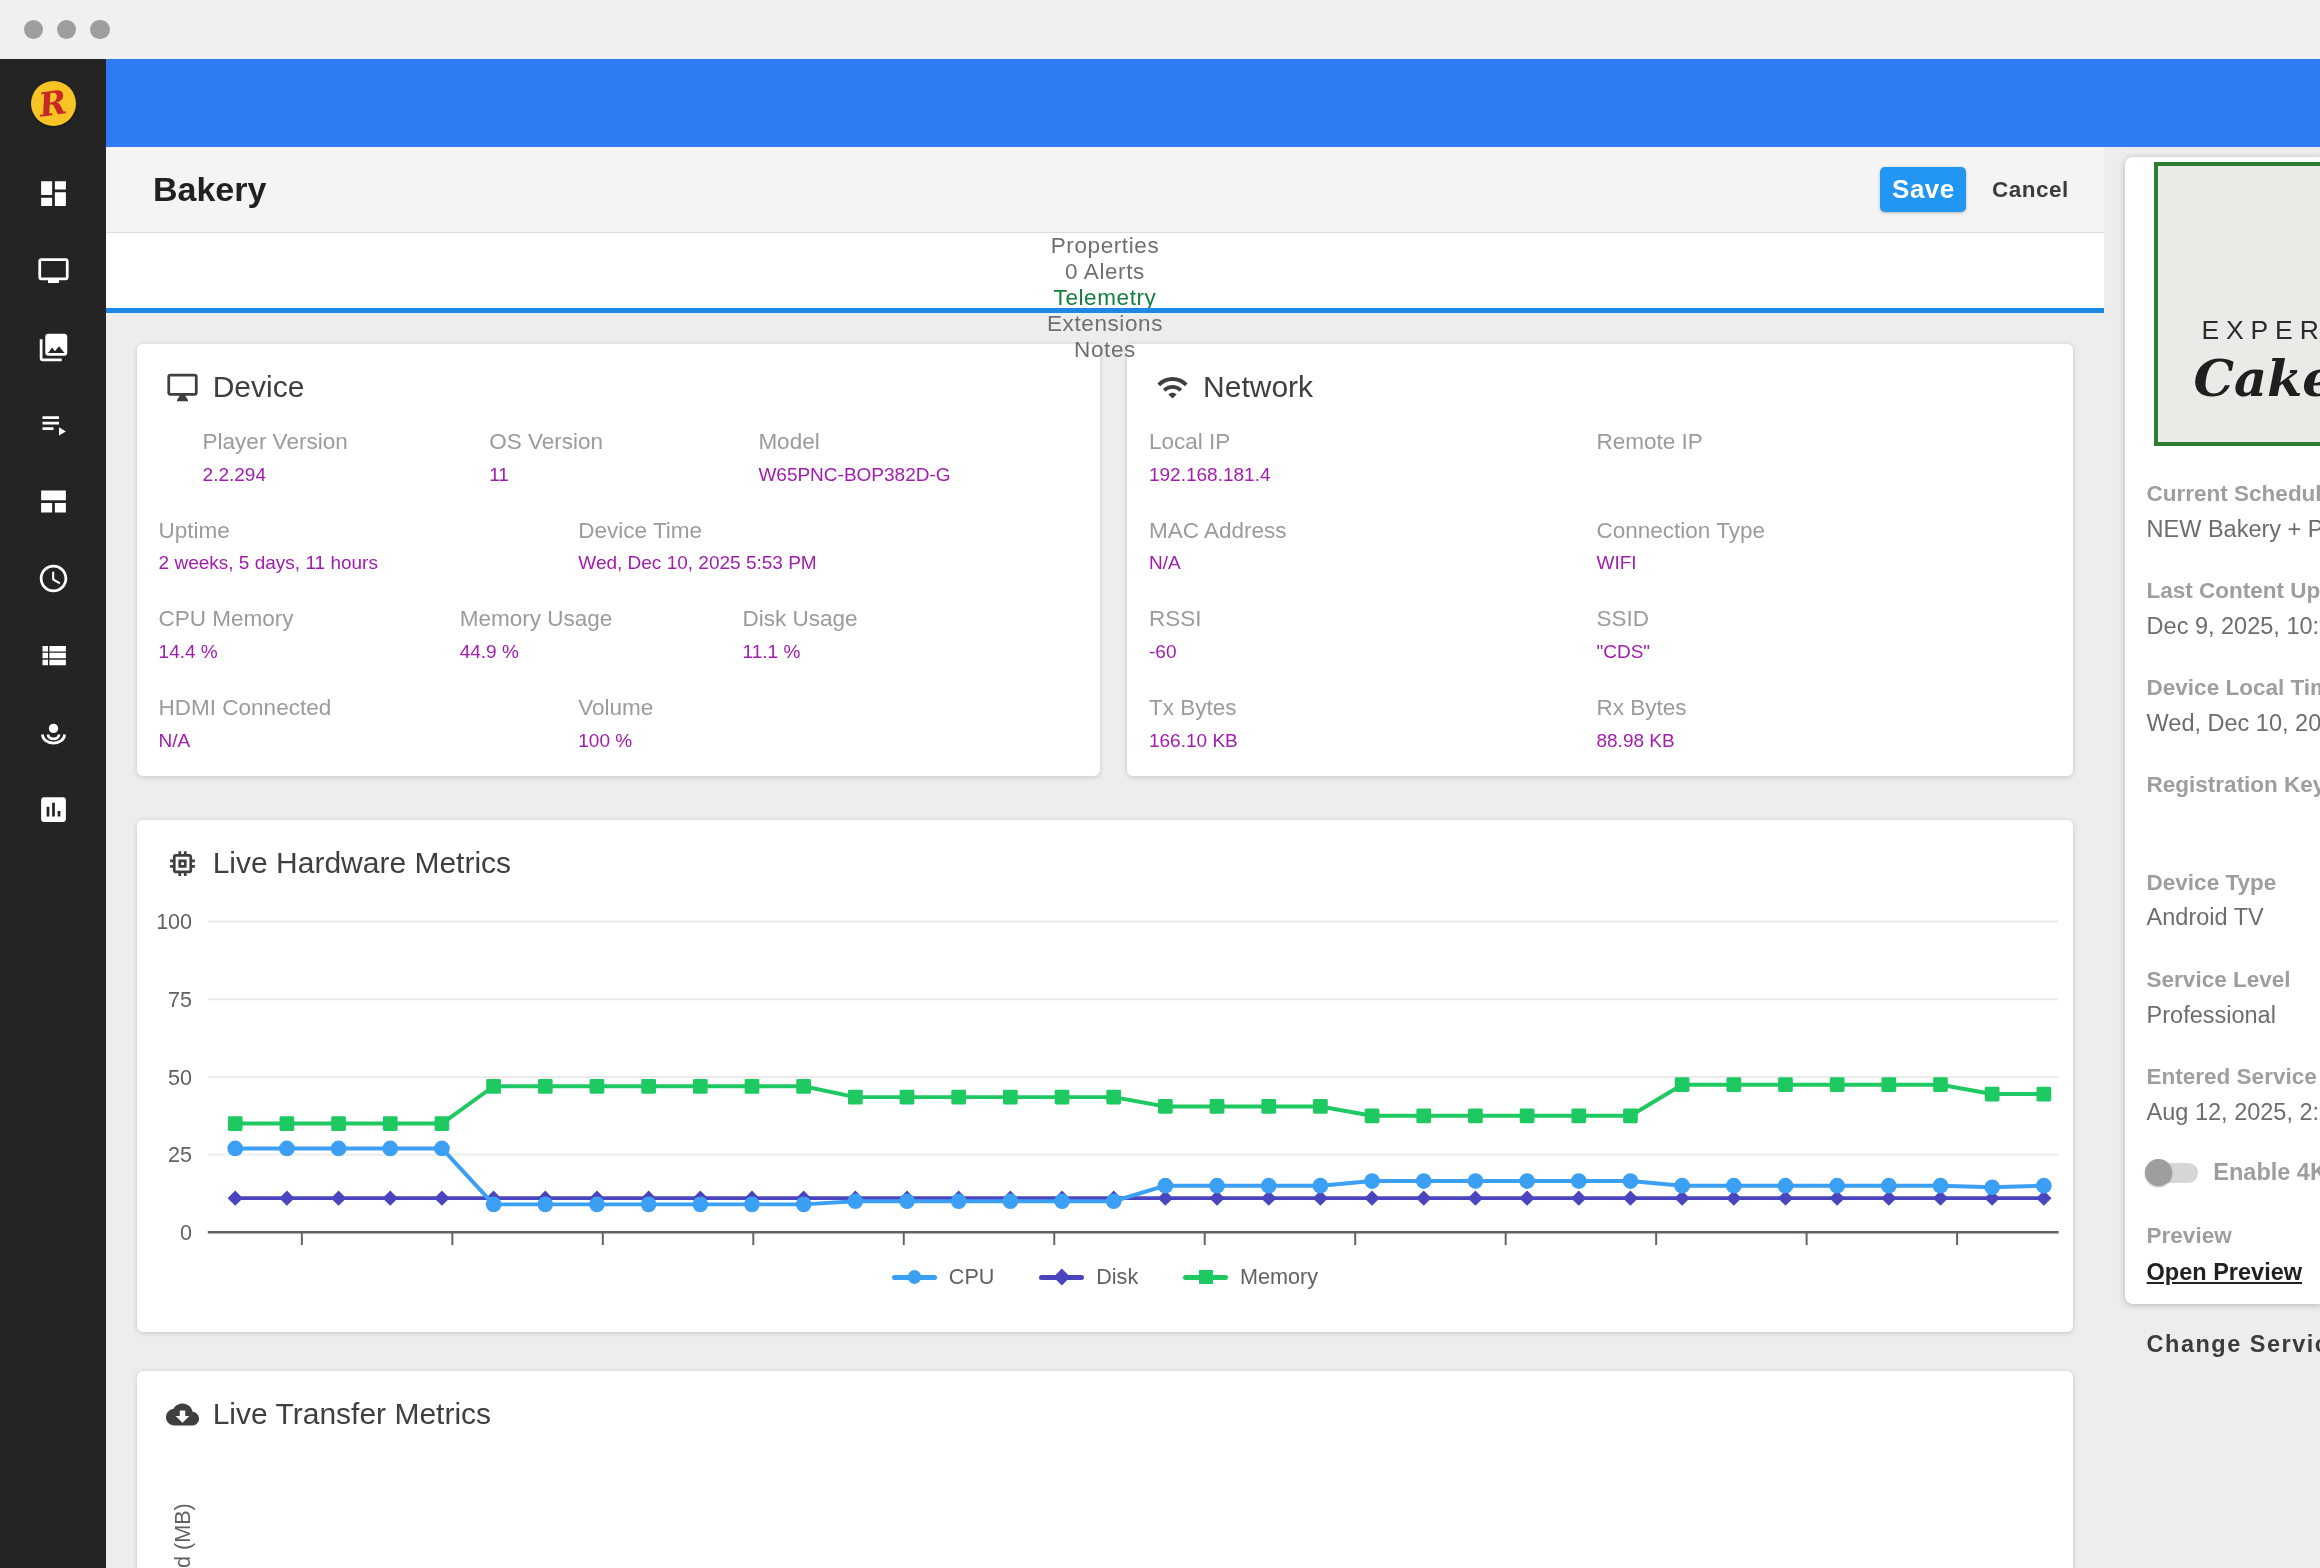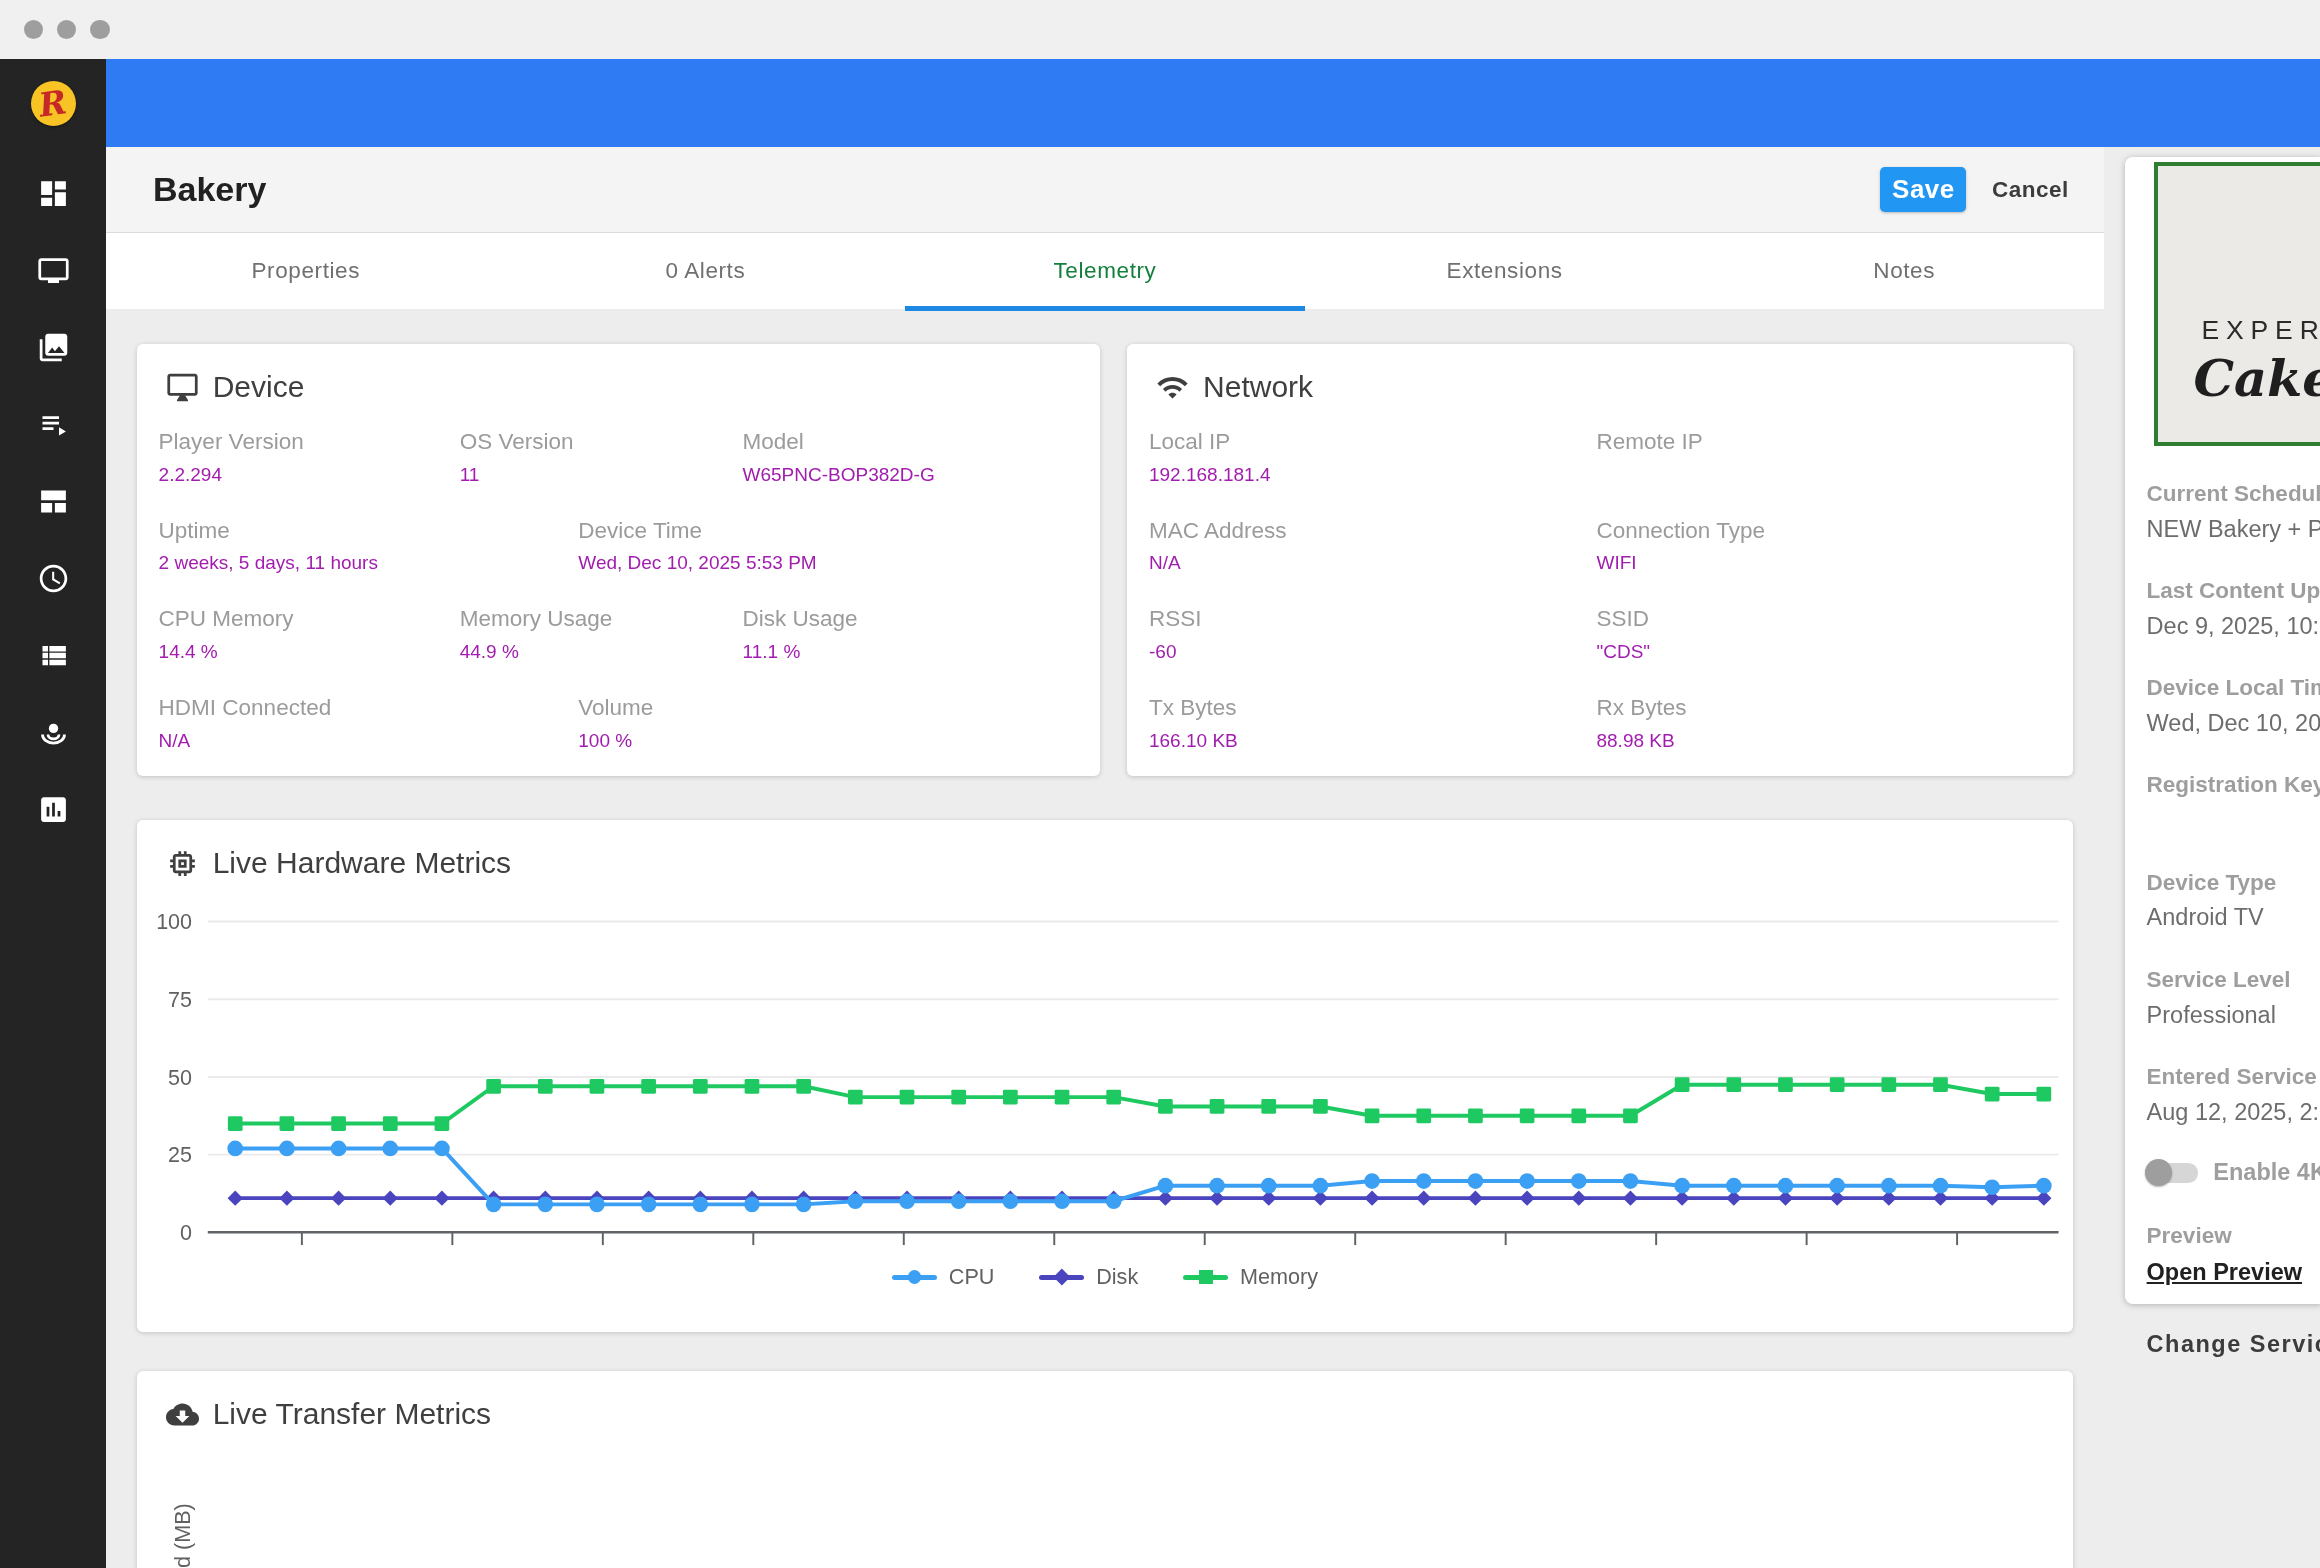--- a/index.html
+++ b/index.html
@@ -31,21 +31,21 @@
   .page-header { height:86px; background:#f4f4f4; border-bottom:1px solid #dcdcdc;
     display:flex; align-items:center; justify-content:space-between; padding:0 15.7px 0 47px; }
   .page-title { font-size:34px; font-weight:bold; color:#212121; }
   .header-actions { display:flex; align-items:center; }
   .btn-save { background:#2196f3; color:#fff; border:none; border-radius:4.9px; width:86px; height:45px;
     font-size:26px; font-weight:bold; font-family:inherit; letter-spacing:0.5px; cursor:pointer;
     box-shadow:0 1px 2.9px rgba(0,0,0,.25); }
   .btn-cancel { background:none; border:none; font-family:inherit; font-size:22.5px; font-weight:bold;
     color:#3c3c3c; margin:0 19.6px 0 25.5px; cursor:pointer; letter-spacing:0.5px; }
 
-  .tab-row { height:78px; background:#ffffff; border-bottom:2px solid #ececec; display:flex; }
+  .tab-row { height:78px; background:#ffffff; border-bottom:2px solid #ececec; display:flex;flex-direction:column; }
   .tab { flex:1; position:relative; display:flex; align-items:center; justify-content:center;
     font-size:22.5px; font-weight:500; color:#707070; letter-spacing:0.6px; cursor:pointer; }
   .tab.active { color:#15803d; }
   .tab .underline { position:absolute; left:0; right:0; bottom:-2px; height:4.9px; background:#1e88e5; }
 
   .content { padding:33px 31px 0 31px; }
   .card { background:#ffffff; border-radius:5.9px; box-shadow:0 1px 4.9px rgba(0,0,0,.18); }
   .card-head { display:flex; align-items:flex-end; gap:13.7px; padding:25.5px 29px 7.8px 29px; }
   .card-head svg { width:33px; height:33px; fill:#3f3f3f; flex:none; }
   .card-title { font-size:30px; color:#3f3f3f; }
@@ -195,21 +195,21 @@
     <div class="top-cards">
       <div class="card card-device">
         <div class="card-head">
           <svg viewBox="0 0 24 24">
               <path d="M21 2H3c-1.1 0-2 .9-2 2v12c0 1.1.9 2 2 2h7l-2 3v1h8v-1l-2-3h7c1.1 0 2-.9 2-2V4c0-1.1-.9-2-2-2zm0 14H3V4h18v12z"></path>
             </svg>
           <span class="card-title">Device</span>
         </div>
         <div class="f-rows">
             <div class="f-row">
-              <div class="f-cell" style="width: 33%;">
+              <div class="f-cell" style="width: 33%; margin-left: 44px;">
                 <div class="f-label">Player Version</div>
                 <div class="f-value">2.2.294</div>
               </div>
               <div class="f-cell" style="width: 31%;">
                 <div class="f-label">OS Version</div>
                 <div class="f-value">11</div>
               </div>
               <div class="f-cell" style="width: 36%;">
                 <div class="f-label">Model</div>
                 <div class="f-value">W65PNC-BOP382D-G</div>

